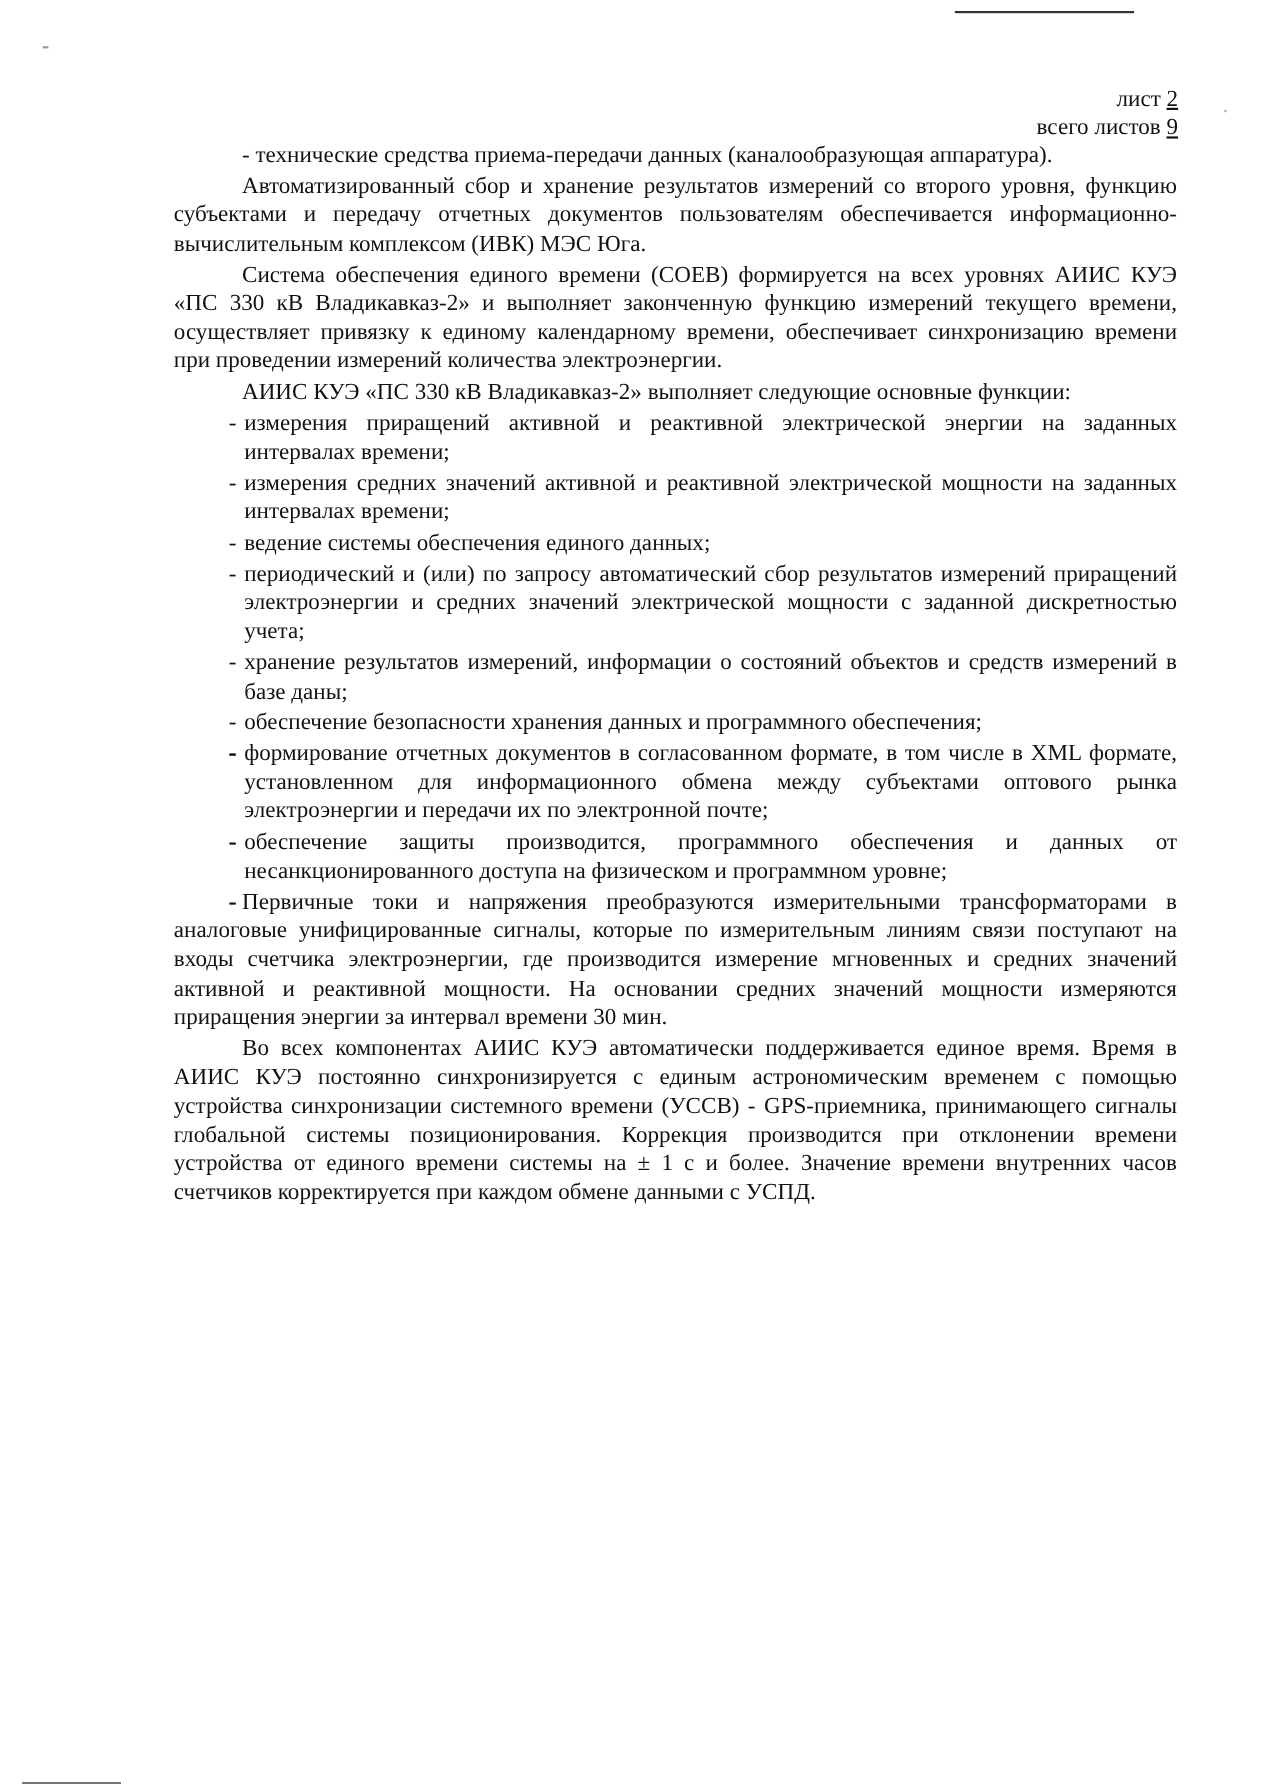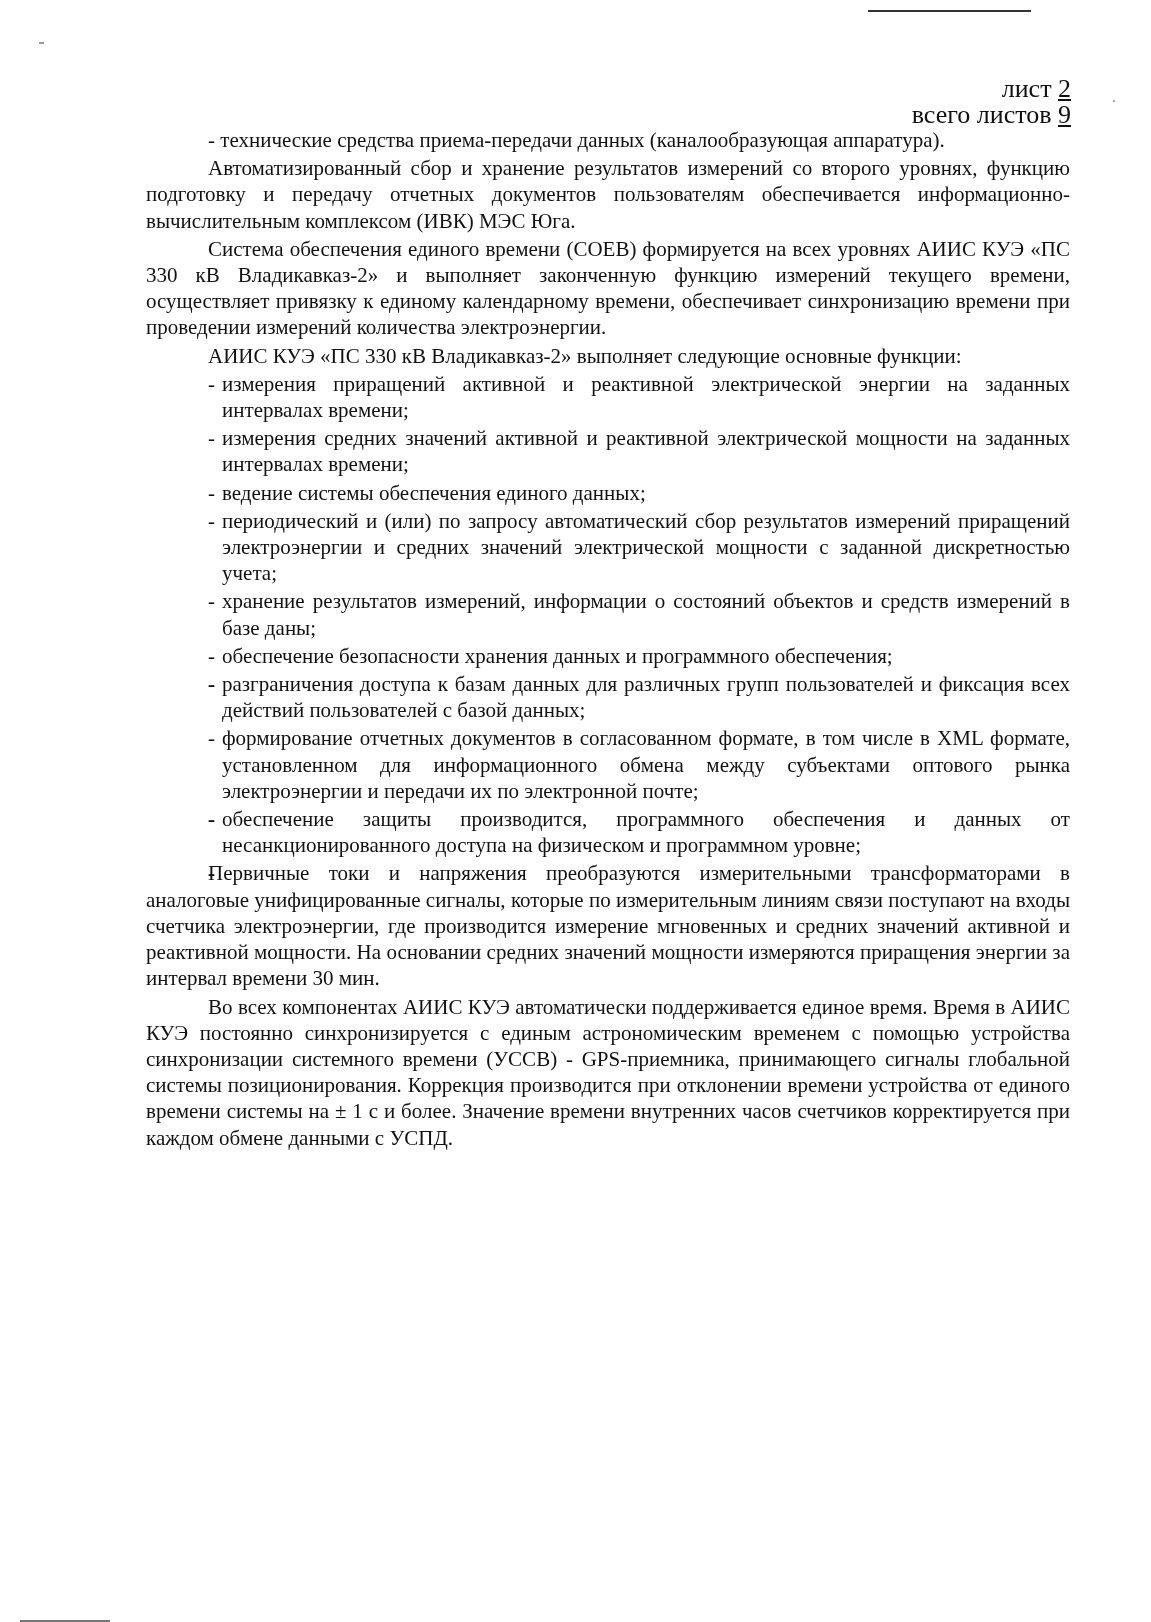--- a/index.html
+++ b/index.html
@@ -45,38 +45,38 @@
       top: 1620px;
       width: 90px;
       height: 2px;
       background: #777;
     }
     .sheet-info {
       position: absolute;
       right: 80px;
       top: 76px;
       text-align: right;
-      font-size: 26px;
+      font-size: 21px;
       line-height: 26px;
     }
     .sheet-info .num {
       text-decoration: underline;
     }
     .content {
       position: absolute;
       left: 146px;
       top: 127px;
       width: 924px;
       font-size: 21px;
       line-height: 26.2px;
     }
     .p {
       text-align: justify;
       text-indent: 62px;
-      margin: 0 0 2px 0;
+      margin: 0 0 2px 12px;
     }
     .p.dash-line {
       text-indent: 62px;
     }
     .list {
       margin: 0 0 2px 0;
       padding: 0;
       list-style: none;
     }
     .list li {
@@ -106,33 +106,33 @@
   </div>
   <div>
     <span>всего листов</span>
     <span class="num">9</span>
   </div>
 </div>
 
 <div class="content">
   <div class="p dash-line">- технические средства приема-передачи данных (каналообразующая аппаратура).</div>
 
-  <div class="p">Автоматизированный сбор и хранение результатов измерений со второго уровнях, функцию подготовку и передачу отчетных документов пользователям обеспечивается информационно-вычислительным комплексом (ИВК) МЭС Юга.</div>
+  <div class="p">Автоматизированный сбор и хранение результатов измерений со второго уровня, функцию субъектами и передачу отчетных документов пользователям обеспечивается информационно-вычислительным комплексом (ИВК) МЭС Юга.</div>
   <div class="p">Система обеспечения единого времени (СОЕВ) формируется на всех уровнях АИИС КУЭ «ПС 330 кВ Владикавказ-2» и выполняет законченную функцию измерений текущего времени, осуществляет привязку к единому календарному времени, обеспечивает синхронизацию времени при проведении измерений количества электроэнергии.</div>
   <div class="p">АИИС КУЭ «ПС 330 кВ Владикавказ-2» выполняет следующие основные функции:</div>
 
   <ul class="list">
     <li><span class="dash">-</span><span>измерения приращений активной и реактивной электрической энергии на заданных интервалах времени;</span></li>
     <li><span class="dash">-</span><span>измерения средних значений активной и реактивной электрической мощности на заданных интервалах времени;</span></li>
     <li><span class="dash">-</span><span>ведение системы обеспечения единого данных;</span></li>
     <li><span class="dash">-</span><span>периодический и (или) по запросу автоматический сбор результатов измерений приращений электроэнергии и средних значений электрической мощности с заданной дискретностью учета;</span></li>
     <li><span class="dash">-</span><span>хранение результатов измерений, информации о состояний объектов и средств измерений в базе даны;</span></li>
     <li><span class="dash">-</span><span>обеспечение безопасности хранения данных и программного обеспечения;</span></li>
     <li><span class="dash">-</span></li>
-    <li><span class="dash">-</span><span>разграничения доступа к базам данных для различных групп пользователей и фиксация всех действий пользователей с базой данных;</span></li>
+    <li><span class="dash">-</span></li>
     <li><span class="dash">-</span><span>формирование отчетных документов в согласованном формате, в том числе в XML формате, установленном для информационного обмена между субъектами оптового рынка электроэнергии и передачи их по электронной почте;</span></li>
     <li><span class="dash">-</span></li>
     <li><span class="dash">-</span><span>обеспечение защиты производится, программного обеспечения и данных от несанкционированного доступа на физическом и программном уровне;</span></li>
     <li><span class="dash">-</span></li>
     <li><span class="dash">-</span></li>
   </ul>
 
   <div class="p">Первичные токи и напряжения преобразуются измерительными трансформаторами в аналоговые унифицированные сигналы, которые по измерительным линиям связи поступают на входы счетчика электроэнергии, где производится измерение мгновенных и средних значений активной и реактивной мощности. На основании средних значений мощности измеряются приращения энергии за интервал времени 30 мин.</div>
   <div class="p">Во всех компонентах  АИИС КУЭ автоматически поддерживается единое время. Время в АИИС КУЭ постоянно синхронизируется с единым астрономическим временем с помощью устройства синхронизации системного времени (УССВ) - GPS-приемника, принимающего сигналы глобальной системы позиционирования. Коррекция производится при отклонении времени устройства от единого времени системы на ± 1 с и более. Значение времени внутренних часов счетчиков корректируется при каждом обмене данными с УСПД.</div>
 </div>

